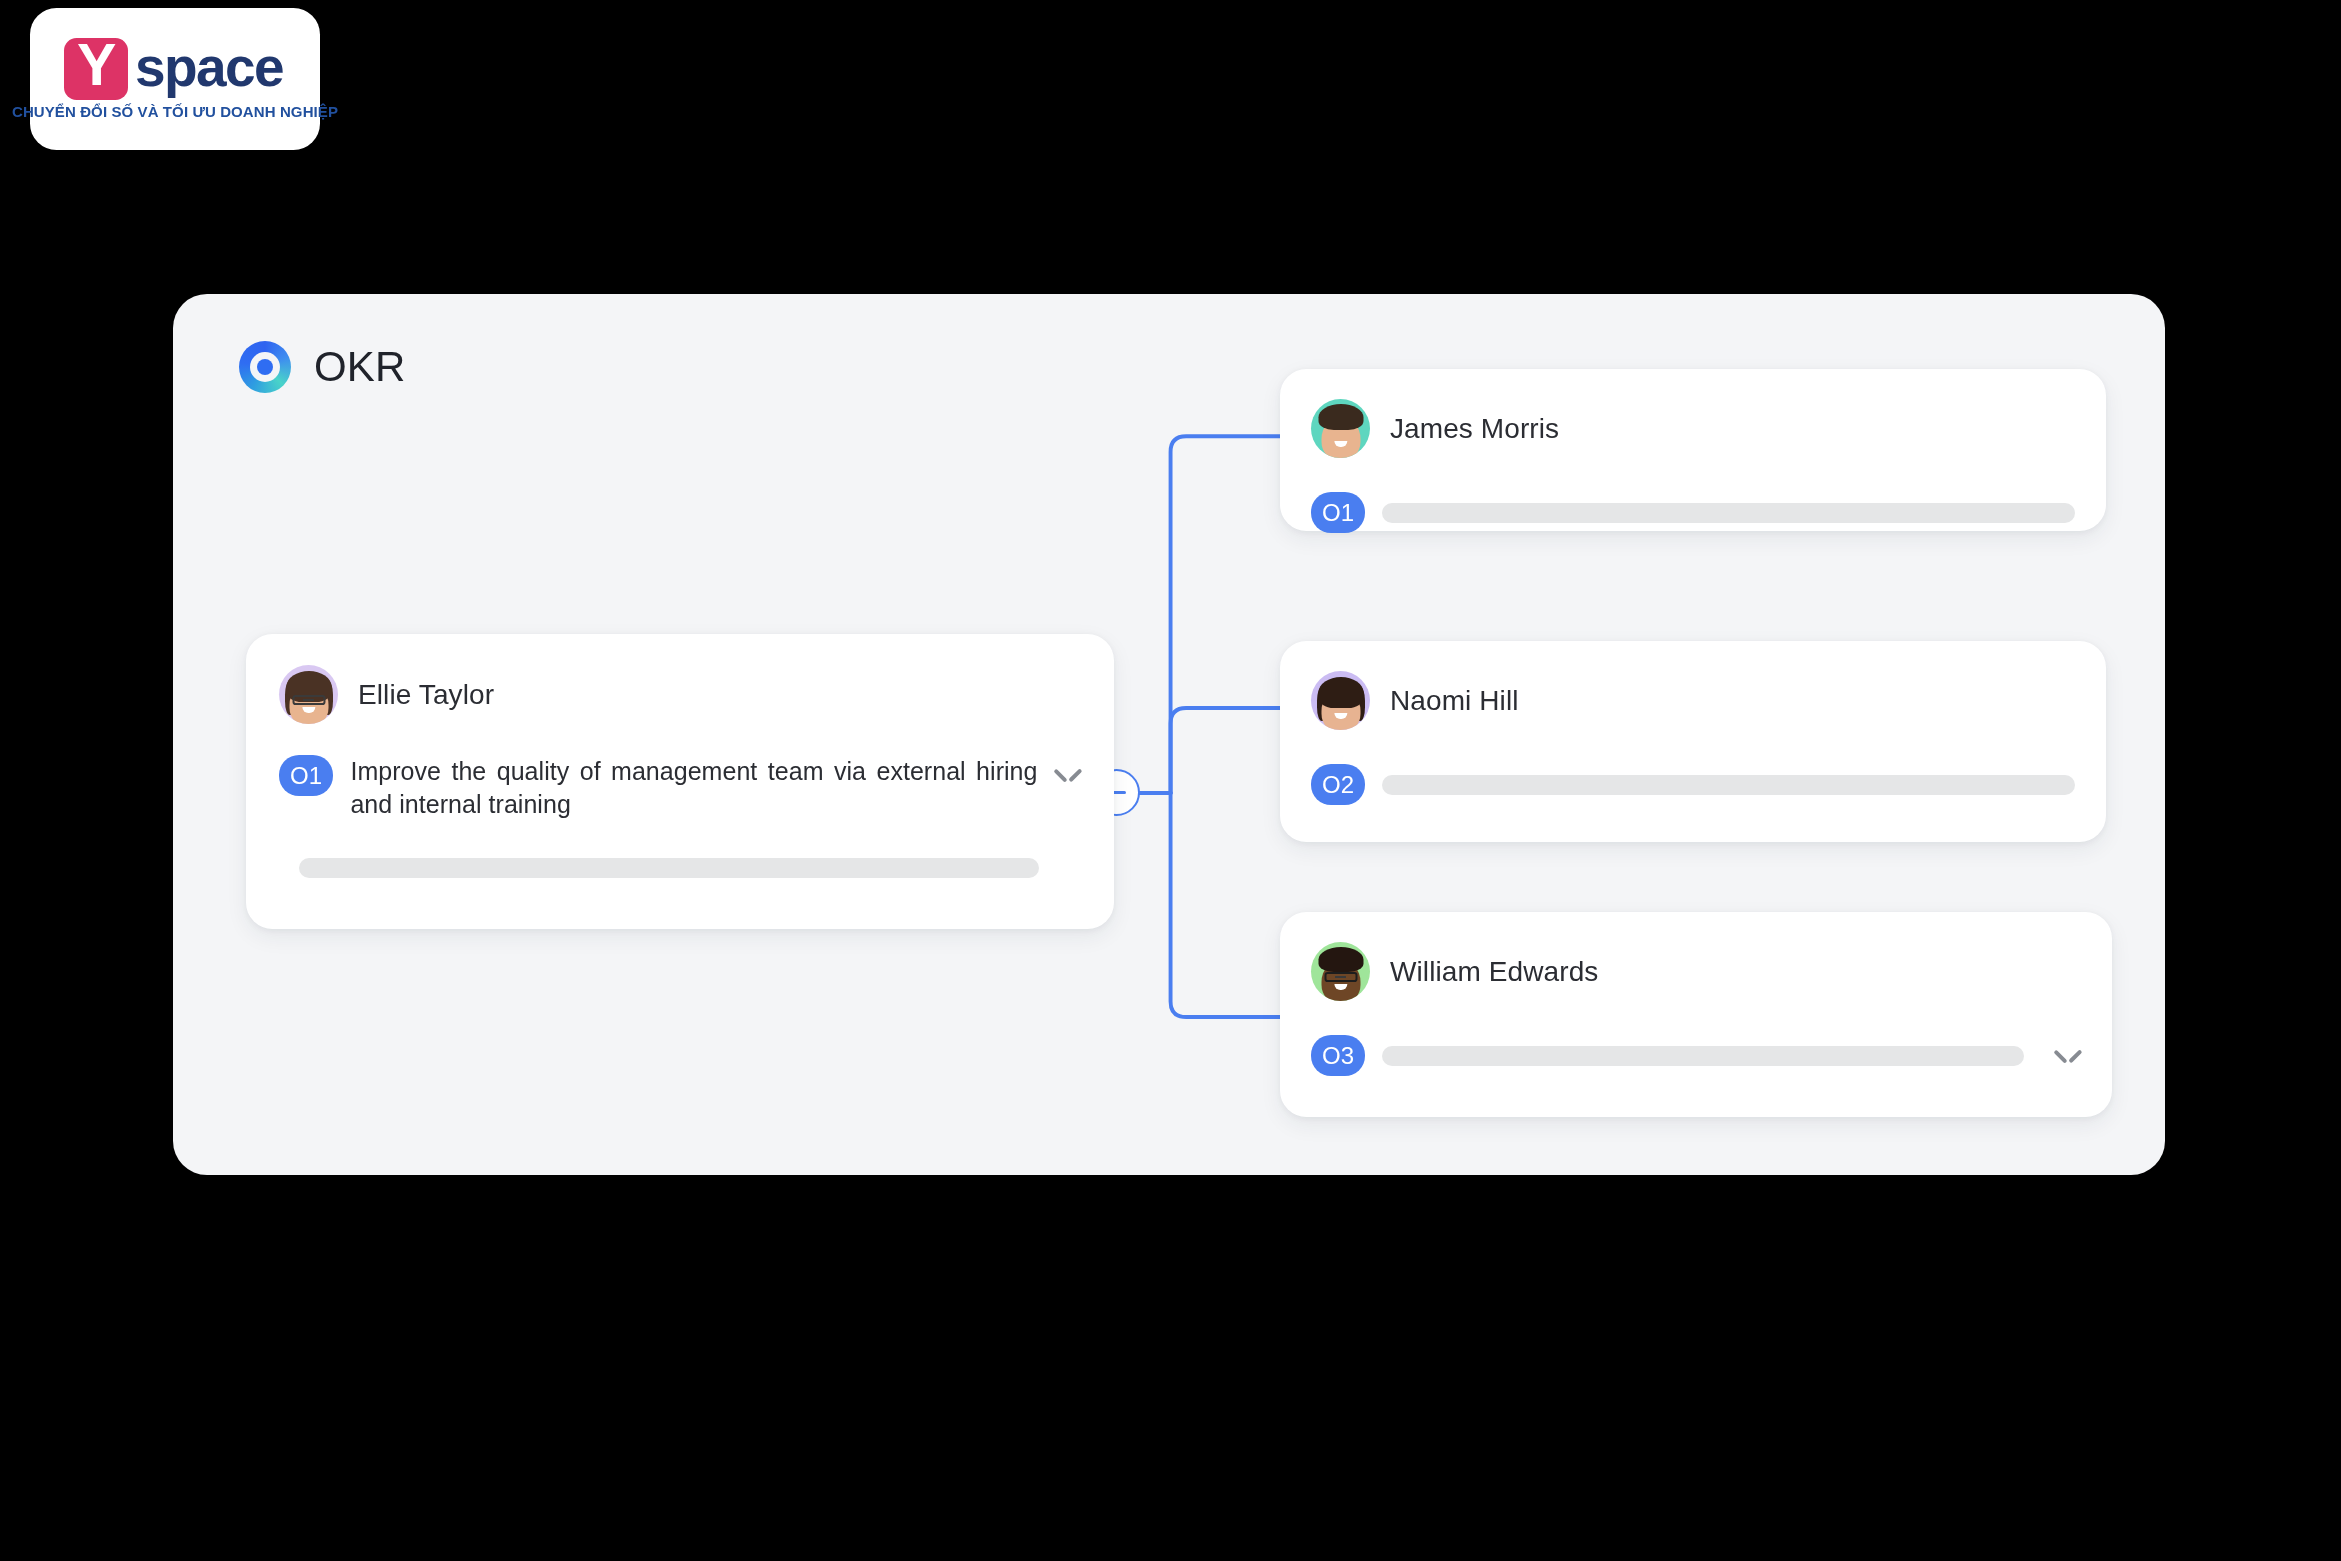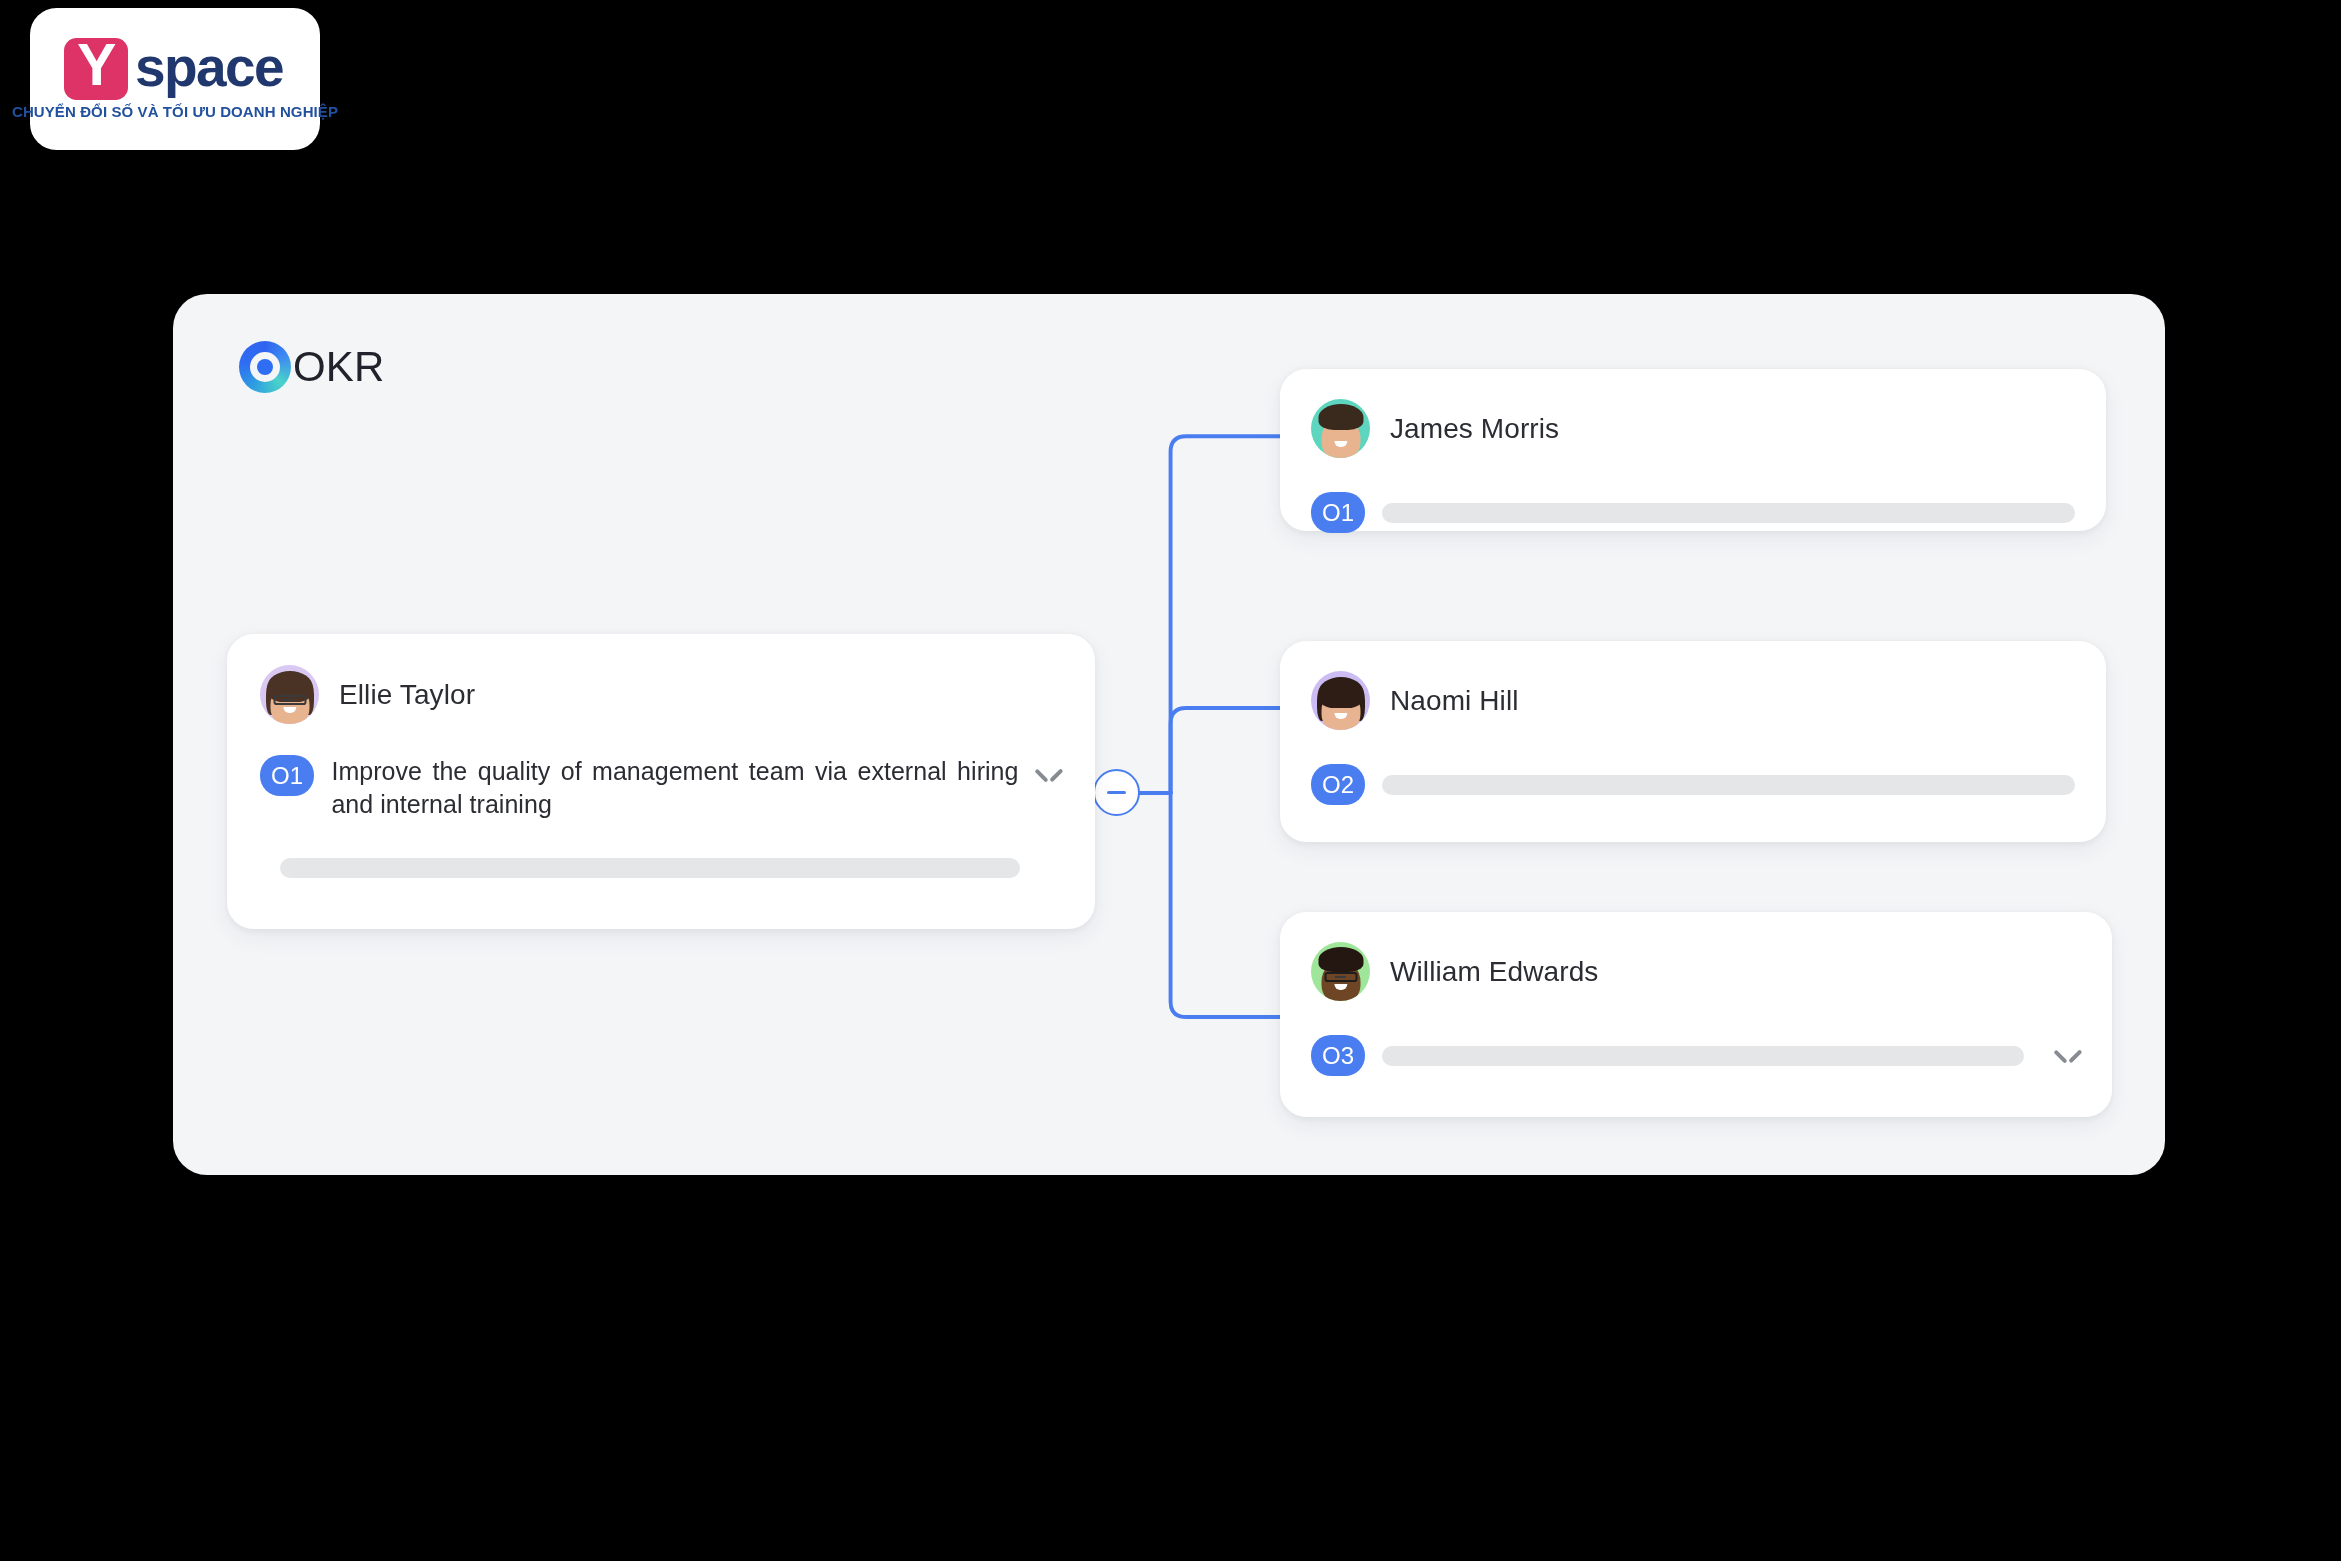--- a/index.html
+++ b/index.html
@@ -83,21 +83,21 @@
     box-shadow: 0 20px 47px rgba(0,0,0,0.55);
   }
 
   
   .panel-header {
     position: absolute;
     left: 66px;
     top: 47px;
     display: flex;
     align-items: center;
-    gap: 2px;
+    gap: 23px;
   }
   .okr-logo {
     width: 52px;
     height: 52px;
     border-radius: 50%;
     background:
       conic-gradient(from 210deg,
         #2f9fe0 0deg,
         #2f6df2 70deg,
         #2f63f0 150deg,
@@ -167,21 +167,21 @@
 
   
   .card {
     position: absolute;
     background: #ffffff;
     border-radius: 26.5px;
     box-shadow: 0 7.8px 22px rgba(28,38,66,0.065), 0 1.6px 6.2px rgba(28,38,66,0.05);
   }
 
   .card-root {
-    left: 54px;
+    left: 73px;
     top: 340px;
     width: 868px;
     height: 295px;
     padding: 31px 33px 0 33px;
   }
   .card-child {
     padding: 30px 31px 0 31px;
   }
   .card-child-1 { left: 1107px; top: 75px;  width: 826px; height: 162px; }
   .card-child-2 { left: 1107px; top: 347px; width: 826px; height: 201px; }

